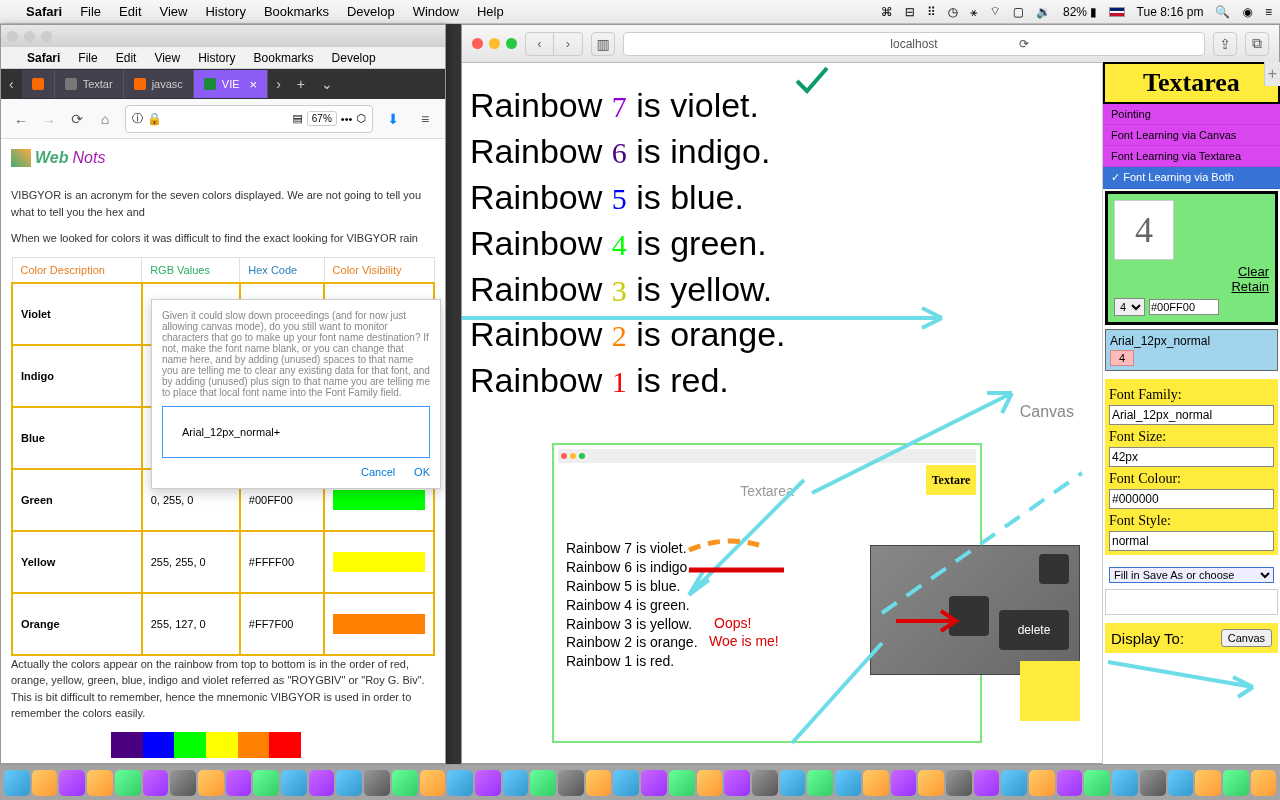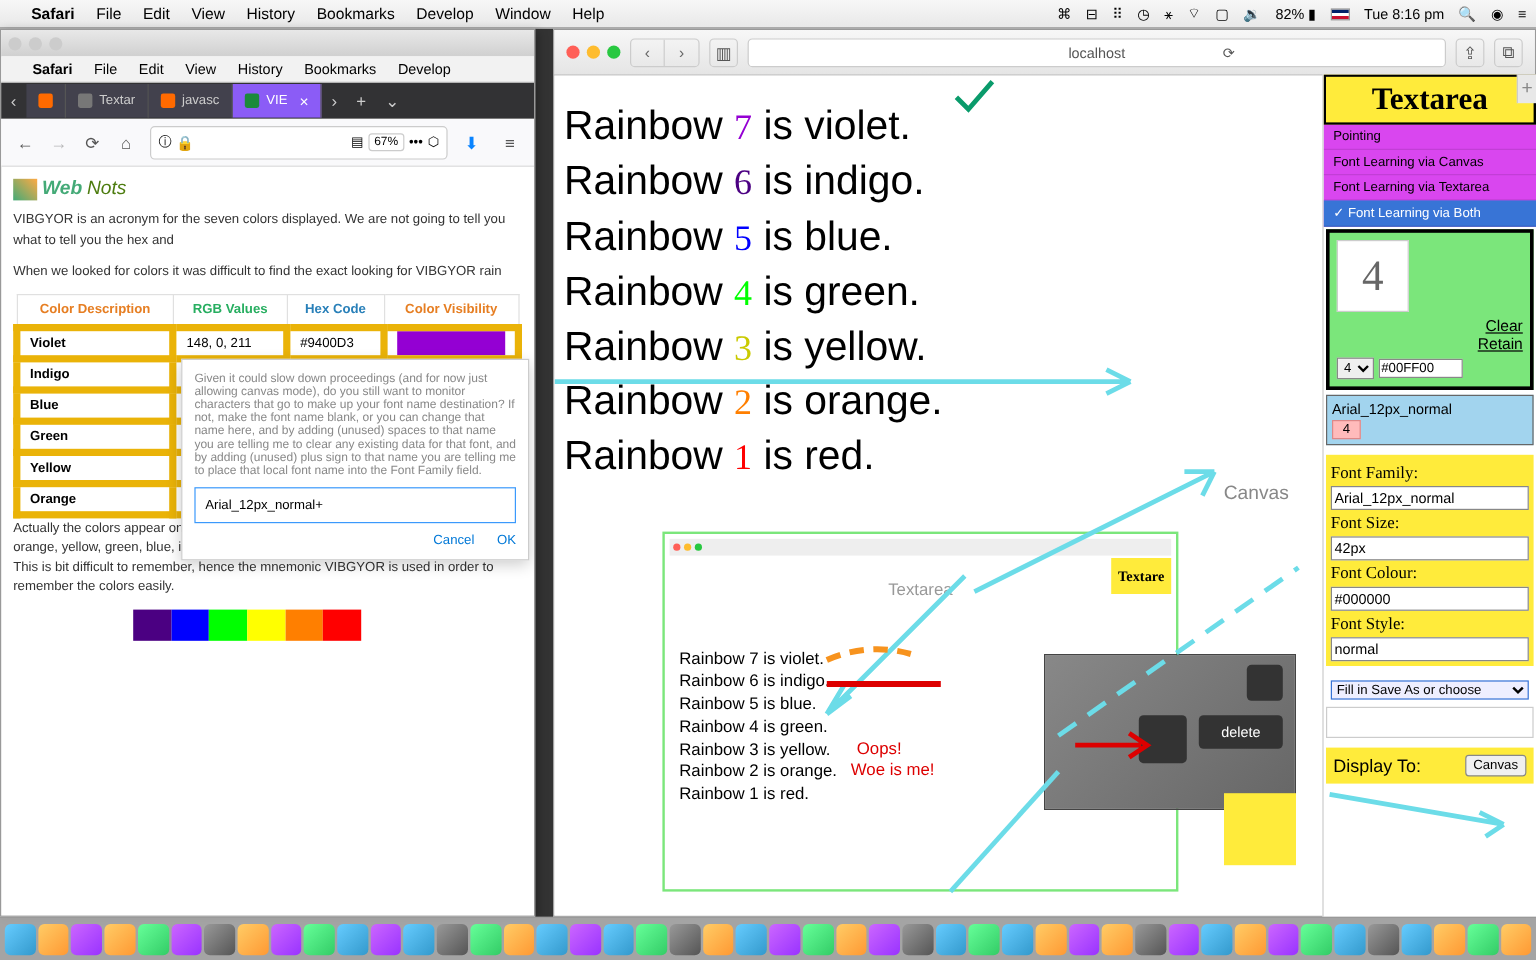--- a/index.html
+++ b/index.html
@@ -24,34 +24,34 @@
 .ff-tab .close{font-size:13px;margin-left:4px}
 .ff-tab .dot{width:12px;height:12px;border-radius:2px;display:inline-block}
 .ff-tabs .arrow{color:#ccc;padding:0 8px;font-size:14px}
 .ff-toolbar{height:40px;background:#f9f9fb;display:flex;align-items:center;padding:0 8px;gap:8px;border-bottom:1px solid #ddd}
 .ff-toolbar .nav{display:flex;gap:4px}
 .icn{width:24px;height:24px;display:flex;align-items:center;justify-content:center;font-size:14px;color:#555;border-radius:4px}
 .urlbox{flex:1;height:28px;border:1px solid #ccc;border-radius:4px;display:flex;align-items:center;padding:0 6px;font-size:11px;gap:4px;background:#fff}
 .lock{color:#12bc00;font-size:12px}
 .zoom{border:1px solid #ccc;border-radius:3px;padding:1px 4px;font-size:10px}
 .ff-content{flex:1;overflow:hidden;padding:10px;font-size:12px;position:relative}
-.wn-logo{display:flex;align-items:center;gap:4px;font-style:italic;font-size:16px;margin-bottom:8px}
+.wn-logo{display:flex;align-items:center;gap:4px;font-style:italic;font-size:16px;margin-bottom:20px}
 .wn-logo .ico{width:20px;height:18px;background:linear-gradient(45deg,#4a7,#fa4)}
-.wn-logo b{color:#4a7}.wn-logo i{color:#4d7c0f}
+.wn-logo b{color:#4a7}.wn-logo i{color:#a21caf}
 .wn-text{font-size:11px;line-height:1.5;color:#333;margin-bottom:10px}
 .wn-table{width:100%;border-collapse:collapse;font-size:11px}
-.wn-table th{background:#fff;padding:6px 8px;text-align:center;border:1px solid #e0e0e0;font-weight:700}
+.wn-table th{background:#fff;padding:6px 8px;text-align:left;border:1px solid #e0e0e0;font-weight:400}
 .wn-table th:first-child,.wn-table th:nth-child(4){color:#e67e22}
 .wn-table th:nth-child(2){color:#27ae60}
 .wn-table th:nth-child(3){color:#2980b9}
-.wn-table td{padding:0 8px;border:6px solid #eab308}
+.wn-table td{padding:20px 8px;border:2px solid #eab308}
 .wn-table td:first-child{font-weight:600}
 .swatch{width:100%;height:20px;display:block}
 .dialog{position:absolute;left:150px;top:160px;width:290px;background:#fff;border:1px solid #ccc;box-shadow:0 4px 12px rgba(0,0,0,.2);padding:10px;font-size:10px;color:#888}
-.dialog input{width:100%;margin-top:8px;border:1px solid #3b99fc;padding:8px;font-size:11px}
+.dialog input{width:100%;margin-top:8px;border:1px solid #3b99fc;padding:19px;font-size:11px}
 .dialog .btns{text-align:right;margin-top:8px}
 .dialog .btns a{color:#0078d7;margin-left:16px;text-decoration:none;font-size:11px}
 .rainbow-strip{display:flex;margin-top:10px;height:26px}
 .rainbow-strip div{flex:1}
 
 .saf-window{position:absolute;left:461px;top:24px;width:819px;height:740px;background:#f0f0f0;display:flex;flex-direction:column;border:1px solid #999}
 .saf-bar{height:38px;background:linear-gradient(#f7f7f7,#e5e5e5);display:flex;align-items:center;padding:0 10px;gap:8px;border-bottom:1px solid #bbb}
 .saf-nav{display:flex;border:1px solid #ccc;border-radius:4px;overflow:hidden}
 .saf-nav div{width:28px;height:22px;display:flex;align-items:center;justify-content:center;font-size:13px;color:#666}
 .saf-nav div:first-child{border-right:1px solid #ccc}
@@ -331,21 +331,21 @@
           <div>Rainbow 6 is indigo.</div>
           <div>Rainbow 5 is blue.</div>
           <div>Rainbow 4 is green.</div>
           <div>Rainbow 3 is yellow.</div>
           <div>Rainbow 2 is orange.</div>
           <div>Rainbow 1 is red.</div>
         </div>
       <span class="oops">Oops!</span>
       <span class="woe">Woe is me!</span>
       <div class="kb-img">
-        <div class="key" style="right:10px;top:50px;width:70px;height:28px">delete</div>
+        <div class="key" style="right:10px;top:64px;width:70px;height:40px">delete</div>
         <div class="key" style="right:90px;top:50px;width:40px;height:40px"></div>
         <div class="key" style="right:10px;top:8px;width:30px;height:30px"></div>
         <svg style="position:absolute;left:20px;top:55px;width:80px;height:40px">
             <path d="M5 20 L60 20 M50 10 L65 20 L50 30" stroke="#d00" stroke-width="4" fill="none"></path>
           </svg>
       </div>
       <div class="tiny-panel"></div>
       <svg class="annot" style="left:120px;top:30px;width:140px;height:130px">
           <path d="M130 5 L15 120 M15 120 L35 105 M15 120 L30 95" stroke="#6cdce8" stroke-width="4" fill="none"></path>
         </svg>

